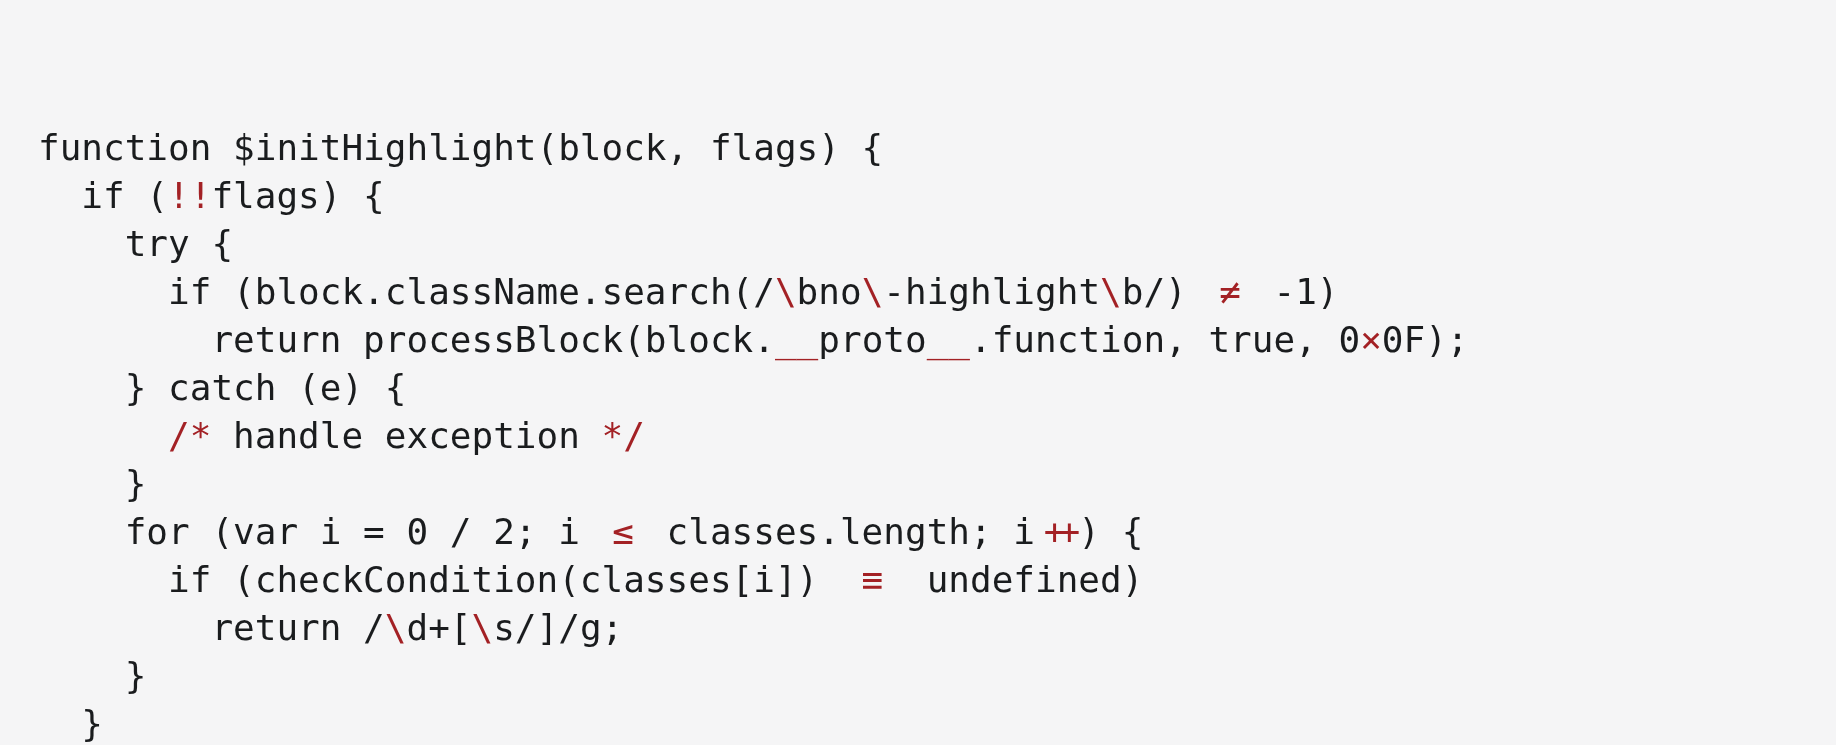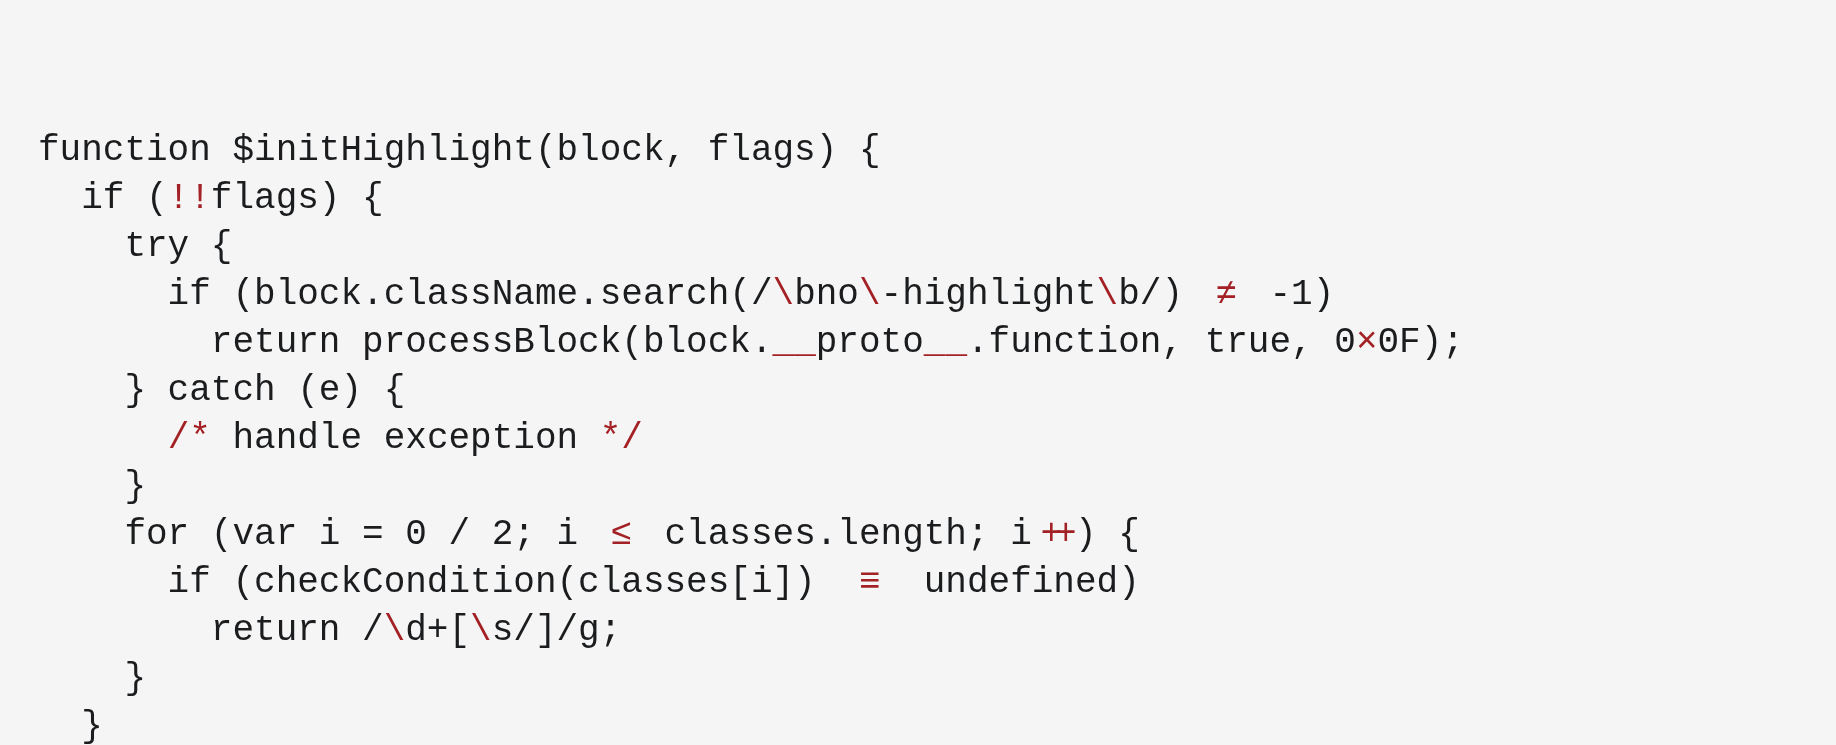--- a/index.html
+++ b/index.html
@@ -18,21 +18,21 @@
     font-family: "DejaVu Sans Mono", "Liberation Mono", monospace;
     font-size: 36px;
     line-height: 48px;
     color: #1a1c1e;
     white-space: pre;
   }
   .code-line {
     height: 48px;
     white-space: pre;
   }
-  .seg { white-space: pre; font-family: Liberation Mono, monospace; }
+  .seg { white-space: pre; }
   .red { color: #a32125; }
   
   .lig {
     display: inline-block;
     text-align: center;
     white-space: pre;
   }
   .w1 { width: 1ch; }
   .w2 { width: 2ch; }
   .w3 { width: 3ch; }

